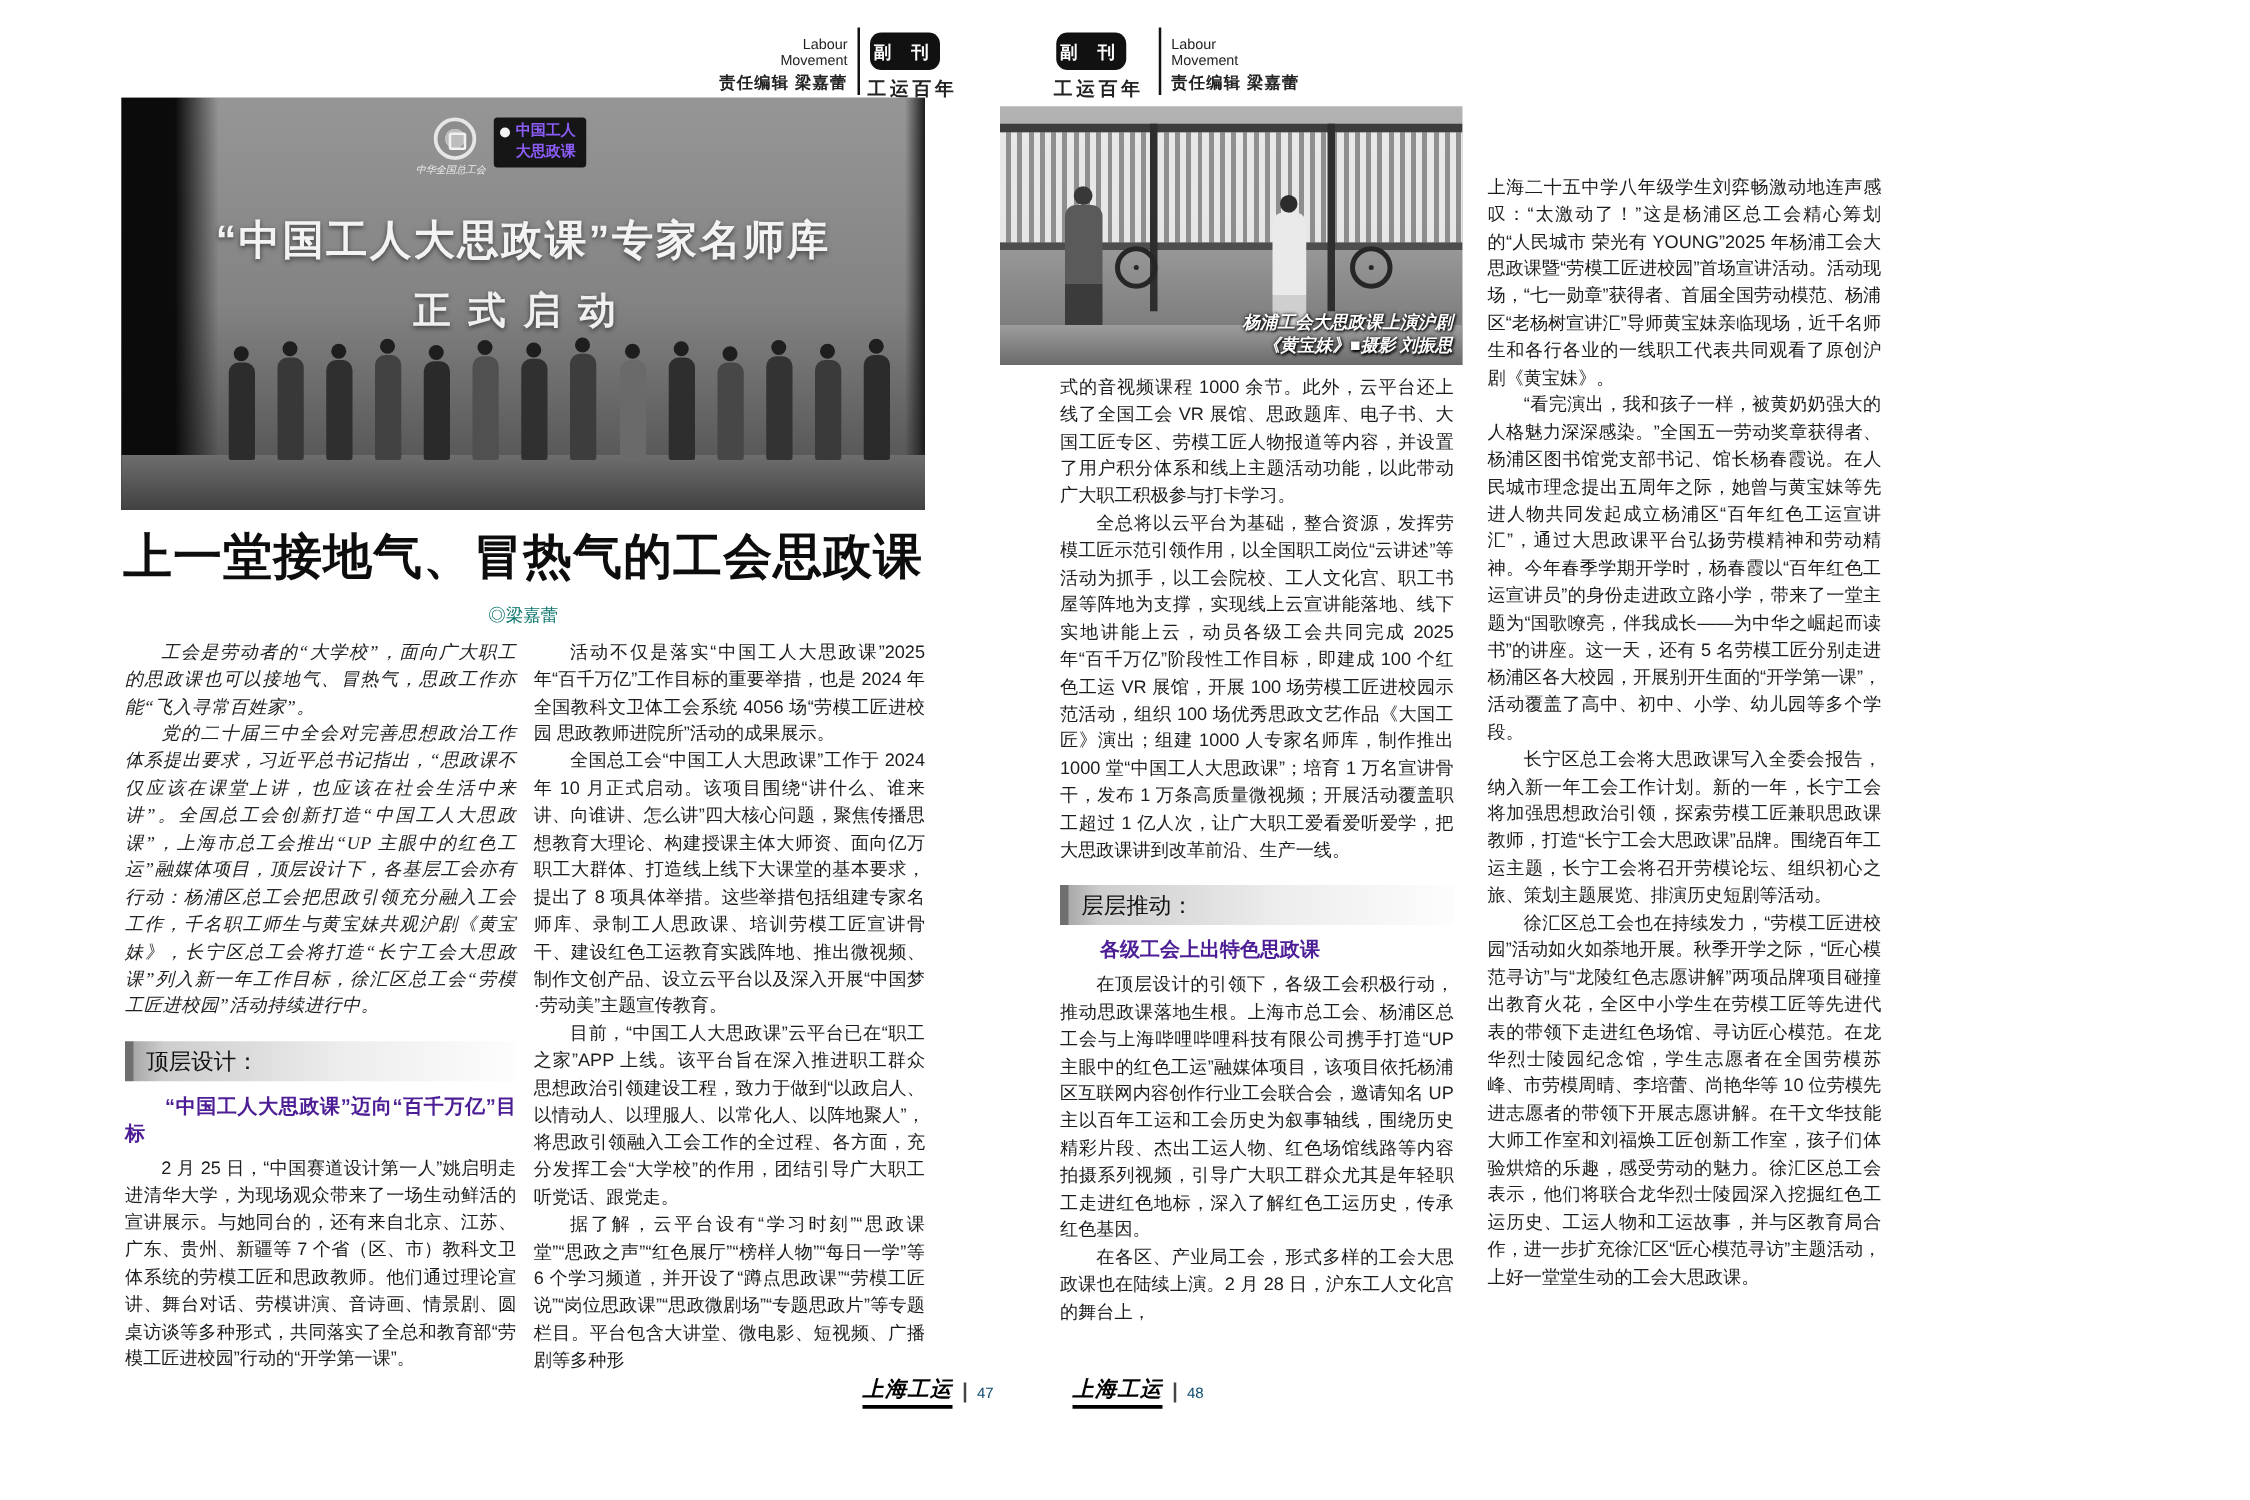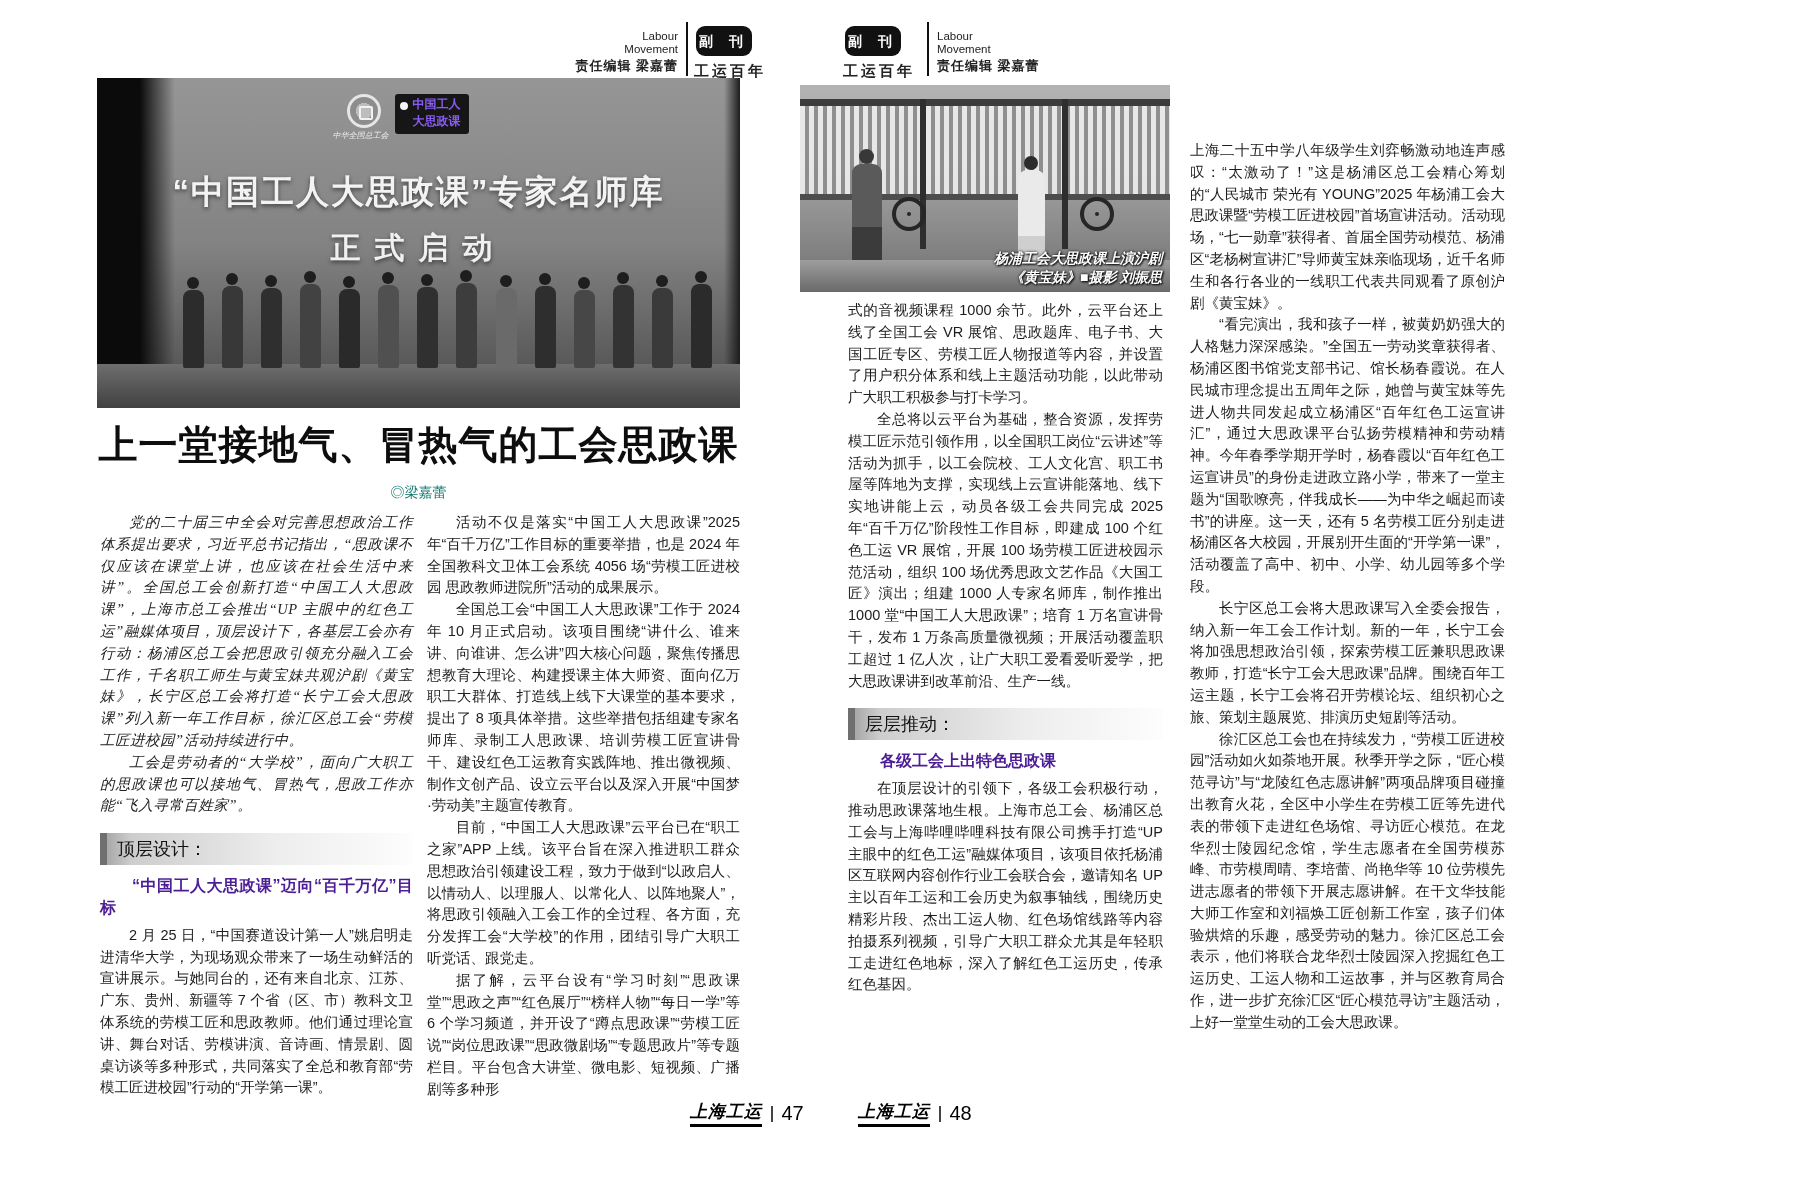--- a/index.html
+++ b/index.html
@@ -68,21 +68,21 @@
   .intro p{font-family:"Liberation Serif",serif;font-style:italic;letter-spacing:.5px;color:#222;}
   .sec-bar{margin:16px 0 10px;height:32px;line-height:32px;padding-left:10px;font-size:18px;font-weight:normal;
           color:#111;border-left:7px solid #6f6f6f;text-indent:0;
           background:linear-gradient(90deg,#a8a8a8 0%,#cdcdcd 8%,#ededed 55%,#fdfdfd 100%);}
   .subhead{font-weight:bold;font-size:16px;margin:2px 0 6px;text-indent:2em;color:#4c1d95;}
   
   .footer{position:absolute;display:flex;align-items:center;gap:9px;}
   .footer .logo{font-weight:900;font-size:17px;font-style:italic;letter-spacing:1px;color:#000;
           border-bottom:3px solid #000;padding-bottom:1px;}
   .footer .fbar{width:1.5px;height:16px;background:#444;}
-  .footer .pnum{font-size:20px;color:#000000;}
+  .footer .pnum{font-size:12px;color:#0c4a6e;}
 </style>
 </head>
 <body>
 
 <div class="canvas">
 
   <div class="hdr-en" style="left:540px;top:30px;width:138px;text-align:right;">
     <div>Labour</div>
     <div>Movement</div>
     <div class="hdr-editor">责任编辑 梁嘉蕾</div>
@@ -119,22 +119,22 @@
       <div class="person" style="height:80px;background:#3a3a3a;"></div>
       <div class="person" style="height:84px;background:#2b2b2b;"></div>
     </div>
   </div>
 
   <h1 class="headline" style="margin:0;">上一堂接地气、冒热气的工会思政课</h1>
   <div class="byline">◎梁嘉蕾</div>
 
   <div class="col intro-col" style="left:100px;top:512px;width:313px;">
     <div class="intro">
+      <p>工会是劳动者的“大学校”，面向广大职工的思政课也可以接地气、冒热气，思政工作亦能“飞入寻常百姓家”。</p>
       <p>党的二十届三中全会对完善思想政治工作体系提出要求，习近平总书记指出，“思政课不仅应该在课堂上讲，也应该在社会生活中来讲”。全国总工会创新打造“中国工人大思政课”，上海市总工会推出“UP 主眼中的红色工运”融媒体项目，顶层设计下，各基层工会亦有行动：杨浦区总工会把思政引领充分融入工会工作，千名职工师生与黄宝妹共观沪剧《黄宝妹》，长宁区总工会将打造“长宁工会大思政课”列入新一年工作目标，徐汇区总工会“劳模工匠进校园”活动持续进行中。</p>
-      <p>工会是劳动者的“大学校”，面向广大职工的思政课也可以接地气、冒热气，思政工作亦能“飞入寻常百姓家”。</p>
     </div>
     <div class="sec-bar">顶层设计：</div>
     <div class="subhead">“中国工人大思政课”迈向“百千万亿”目标</div>
     <p>2 月 25 日，“中国赛道设计第一人”姚启明走进清华大学，为现场观众带来了一场生动鲜活的宣讲展示。与她同台的，还有来自北京、江苏、广东、贵州、新疆等 7 个省（区、市）教科文卫体系统的劳模工匠和思政教师。他们通过理论宣讲、舞台对话、劳模讲演、音诗画、情景剧、圆桌访谈等多种形式，共同落实了全总和教育部“劳模工匠进校园”行动的“开学第一课”。</p>
   </div>
 
   <div class="col" style="left:427px;top:512px;width:313px;">
     <p>活动不仅是落实“中国工人大思政课”2025 年“百千万亿”工作目标的重要举措，也是 2024 年全国教科文卫体工会系统 4056 场“劳模工匠进校园 思政教师进院所”活动的成果展示。</p>
     <p>全国总工会“中国工人大思政课”工作于 2024 年 10 月正式启动。该项目围绕“讲什么、谁来讲、向谁讲、怎么讲”四大核心问题，聚焦传播思想教育大理论、构建授课主体大师资、面向亿万职工大群体、打造线上线下大课堂的基本要求，提出了 8 项具体举措。这些举措包括组建专家名师库、录制工人思政课、培训劳模工匠宣讲骨干、建设红色工运教育实践阵地、推出微视频、制作文创产品、设立云平台以及深入开展“中国梦·劳动美”主题宣传教育。</p>
     <p>目前，“中国工人大思政课”云平台已在“职工之家”APP 上线。该平台旨在深入推进职工群众思想政治引领建设工程，致力于做到“以政启人、以情动人、以理服人、以常化人、以阵地聚人”，将思政引领融入工会工作的全过程、各方面，充分发挥工会“大学校”的作用，团结引导广大职工听党话、跟党走。</p>
@@ -171,20 +171,21 @@
       <div>《黄宝妹》■摄影 刘振思</div>
     </div>
   </div>
 
   <div class="col" style="left:848px;top:300px;width:315px;">
     <p class="noindent">式的音视频课程 1000 余节。此外，云平台还上线了全国工会 VR 展馆、思政题库、电子书、大国工匠专区、劳模工匠人物报道等内容，并设置了用户积分体系和线上主题活动功能，以此带动广大职工积极参与打卡学习。</p>
     <p>全总将以云平台为基础，整合资源，发挥劳模工匠示范引领作用，以全国职工岗位“云讲述”等活动为抓手，以工会院校、工人文化宫、职工书屋等阵地为支撑，实现线上云宣讲能落地、线下实地讲能上云，动员各级工会共同完成 2025 年“百千万亿”阶段性工作目标，即建成 100 个红色工运 VR 展馆，开展 100 场劳模工匠进校园示范活动，组织 100 场优秀思政文艺作品《大国工匠》演出；组建 1000 人专家名师库，制作推出 1000 堂“中国工人大思政课”；培育 1 万名宣讲骨干，发布 1 万条高质量微视频；开展活动覆盖职工超过 1 亿人次，让广大职工爱看爱听爱学，把大思政课讲到改革前沿、生产一线。</p>
     <div class="sec-bar">层层推动：</div>
     <div class="subhead">各级工会上出特色思政课</div>
     <p>在顶层设计的引领下，各级工会积极行动，推动思政课落地生根。上海市总工会、杨浦区总工会与上海哔哩哔哩科技有限公司携手打造“UP 主眼中的红色工运”融媒体项目，该项目依托杨浦区互联网内容创作行业工会联合会，邀请知名 UP 主以百年工运和工会历史为叙事轴线，围绕历史精彩片段、杰出工运人物、红色场馆线路等内容拍摄系列视频，引导广大职工群众尤其是年轻职工走进红色地标，深入了解红色工运历史，传承红色基因。</p>
+    <p>在各区、产业局工会，形式多样的工会大思政课也在陆续上演。2 月 28 日，沪东工人文化宫的舞台上，</p>
   </div>
 
   <div class="col" style="left:1190px;top:140px;width:315px;">
     <p class="noindent">上海二十五中学八年级学生刘弈畅激动地连声感叹：“太激动了！”这是杨浦区总工会精心筹划的“人民城市 荣光有 YOUNG”2025 年杨浦工会大思政课暨“劳模工匠进校园”首场宣讲活动。活动现场，“七一勋章”获得者、首届全国劳动模范、杨浦区“老杨树宣讲汇”导师黄宝妹亲临现场，近千名师生和各行各业的一线职工代表共同观看了原创沪剧《黄宝妹》。</p>
     <p>“看完演出，我和孩子一样，被黄奶奶强大的人格魅力深深感染。”全国五一劳动奖章获得者、杨浦区图书馆党支部书记、馆长杨春霞说。在人民城市理念提出五周年之际，她曾与黄宝妹等先进人物共同发起成立杨浦区“百年红色工运宣讲汇”，通过大思政课平台弘扬劳模精神和劳动精神。今年春季学期开学时，杨春霞以“百年红色工运宣讲员”的身份走进政立路小学，带来了一堂主题为“国歌嘹亮，伴我成长——为中华之崛起而读书”的讲座。这一天，还有 5 名劳模工匠分别走进杨浦区各大校园，开展别开生面的“开学第一课”，活动覆盖了高中、初中、小学、幼儿园等多个学段。</p>
     <p>长宁区总工会将大思政课写入全委会报告，纳入新一年工会工作计划。新的一年，长宁工会将加强思想政治引领，探索劳模工匠兼职思政课教师，打造“长宁工会大思政课”品牌。围绕百年工运主题，长宁工会将召开劳模论坛、组织初心之旅、策划主题展览、排演历史短剧等活动。</p>
     <p>徐汇区总工会也在持续发力，“劳模工匠进校园”活动如火如荼地开展。秋季开学之际，“匠心模范寻访”与“龙陵红色志愿讲解”两项品牌项目碰撞出教育火花，全区中小学生在劳模工匠等先进代表的带领下走进红色场馆、寻访匠心模范。在龙华烈士陵园纪念馆，学生志愿者在全国劳模苏峰、市劳模周晴、李培蕾、尚艳华等 10 位劳模先进志愿者的带领下开展志愿讲解。在干文华技能大师工作室和刘福焕工匠创新工作室，孩子们体验烘焙的乐趣，感受劳动的魅力。徐汇区总工会表示，他们将联合龙华烈士陵园深入挖掘红色工运历史、工运人物和工运故事，并与区教育局合作，进一步扩充徐汇区“匠心模范寻访”主题活动，上好一堂堂生动的工会大思政课。</p>
   </div>
 
   <div class="footer" style="left:858px;top:1100px;">

